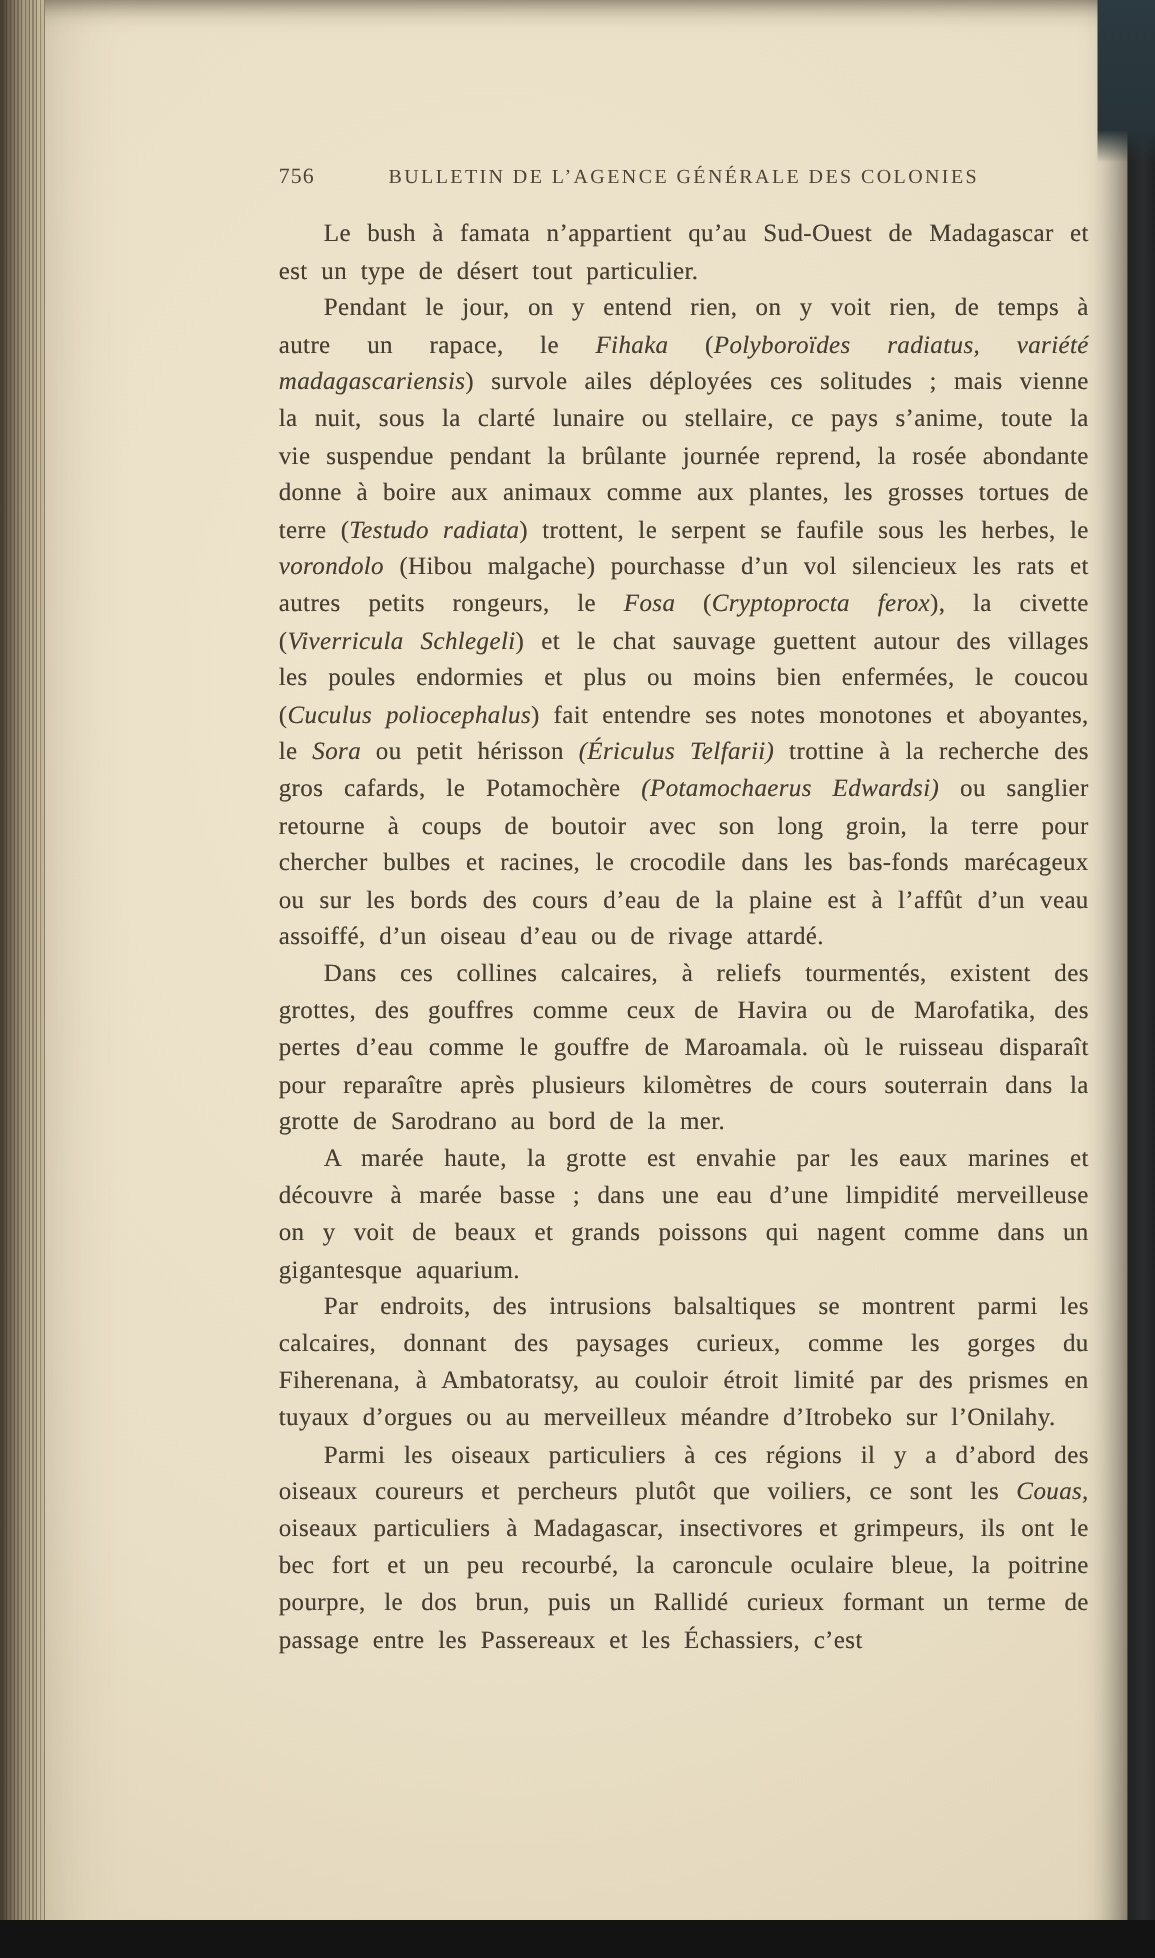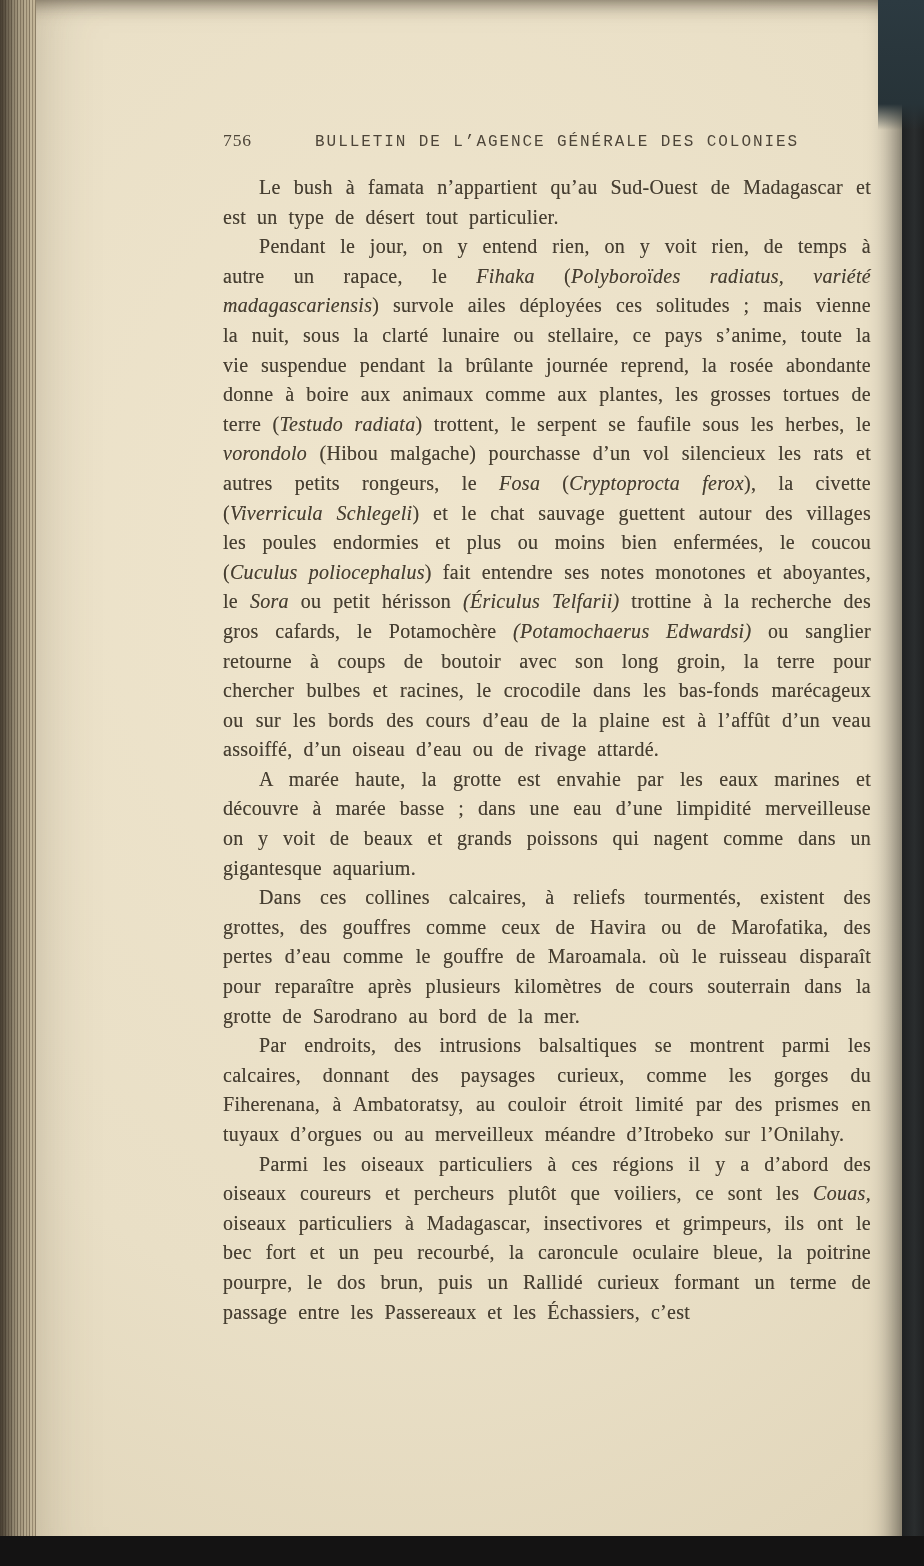--- a/index.html
+++ b/index.html
@@ -43,21 +43,21 @@
   .content{
     position:absolute;left:223px;top:130px;width:648px;
     color:#453d31;
   }
   .header{
     display:flex;align-items:baseline;
     font-size:16px;letter-spacing:.12em;color:#4d4539;
     margin-bottom:22px;
   }
   .pagenum{width:72px;font-size:17.5px;letter-spacing:.05em;}
-  .running-title{flex:1;text-align:right;white-space:nowrap;font-family:Liberation Mono, monospace;}
+  .running-title{flex:1;text-align:center;white-space:nowrap;}
   .spacer{width:72px;}
   .bodytext{
     font-size:20px;line-height:29.6px;
     text-align:justify;
     word-spacing:.28em;letter-spacing:.015em;
     color:#463e31;
     text-shadow:0 0 .35px rgba(70,62,49,.55);
   }
   .bodytext p{margin:0;text-indent:36px;}
   .bodytext em{}
@@ -84,22 +84,22 @@
     <div class="content">
       <div class="header">
         <div class="pagenum">756</div>
         <div class="running-title">BULLETIN DE L’AGENCE GÉNÉRALE DES COLONIES</div>
         <div class="spacer"></div>
       </div>
 
       <div class="bodytext">
         <p><span>Le bush à famata n’appartient qu’au Sud-Ouest de Madagascar et est un type de désert tout particulier.</span></p>
         <p><span>Pendant le jour, on y entend rien, on y voit rien, de temps à autre un rapace, le </span><em>Fihaka</em><span> (</span><em>Polyboroïdes radiatus, variété madagascariensis</em><span>) survole ailes déployées ces solitudes ; mais vienne la nuit, sous la clarté lunaire ou stellaire, ce pays s’anime, toute la vie suspendue pendant la brûlante journée reprend, la rosée abondante donne à boire aux animaux comme aux plantes, les grosses tortues de terre (</span><em>Testudo radiata</em><span>) trottent, le serpent se faufile sous les herbes, le </span><em>vorondolo</em><span> (Hibou malgache) pourchasse d’un vol silencieux les rats et autres petits rongeurs, le </span><em>Fosa</em><span> (</span><em>Cryptoprocta ferox</em><span>), la civette (</span><em>Viverricula Schlegeli</em><span>) et le chat sauvage guettent autour des villages les poules endormies et plus ou moins bien enfermées, le coucou (</span><em>Cuculus poliocephalus</em><span>) fait entendre ses notes monotones et aboyantes, le </span><em>Sora</em><span> ou petit hérisson </span><em>(Ériculus Telfarii)</em><span> trottine à la recherche des gros cafards, le Potamochère </span><em>(Potamochaerus Edwardsi)</em><span> ou sanglier retourne à coups de boutoir avec son long groin, la terre pour chercher bulbes et racines, le crocodile dans les bas-fonds marécageux ou sur les bords des cours d’eau de la plaine est à l’affût d’un veau assoiffé, d’un oiseau d’eau ou de rivage attardé.</span></p>
+        <p><span>Dans ces collines calcaires, à reliefs tourmentés, existent des grottes, des gouffres comme ceux de Havira ou de Marofatika, des pertes d’eau comme le gouffre de Maroamala. où le ruisseau disparaît pour reparaître après plusieurs kilomètres de cours souterrain dans la grotte de Sarodrano au bord de la mer.</span></p>
         <p><span>A marée haute, la grotte est envahie par les eaux marines et découvre à marée basse ; dans une eau d’une limpidité merveilleuse on y voit de beaux et grands poissons qui nagent comme dans un gigantesque aquarium.</span></p>
-        <p><span>Dans ces collines calcaires, à reliefs tourmentés, existent des grottes, des gouffres comme ceux de Havira ou de Marofatika, des pertes d’eau comme le gouffre de Maroamala. où le ruisseau disparaît pour reparaître après plusieurs kilomètres de cours souterrain dans la grotte de Sarodrano au bord de la mer.</span></p>
         <p><span>Par endroits, des intrusions balsaltiques se montrent parmi les calcaires, donnant des paysages curieux, comme les gorges du Fiherenana, à Ambatoratsy, au couloir étroit limité par des prismes en tuyaux d’orgues ou au merveilleux méandre d’Itrobeko sur l’Onilahy.</span></p>
         <p><span>Parmi les oiseaux particuliers à ces régions il y a d’abord des oiseaux coureurs et percheurs plutôt que voiliers, ce sont les </span><em>Couas,</em><span> oiseaux particuliers à Madagascar, insectivores et grimpeurs, ils ont le bec fort et un peu recourbé, la caroncule oculaire bleue, la poitrine pourpre, le dos brun, puis un Rallidé curieux formant un terme de passage entre les Passereaux et les Échassiers, c’est</span></p>
       </div>
     </div>
   </div>
 
   <div class="cover-corner"></div>
 </div>
 
 </body></html>

